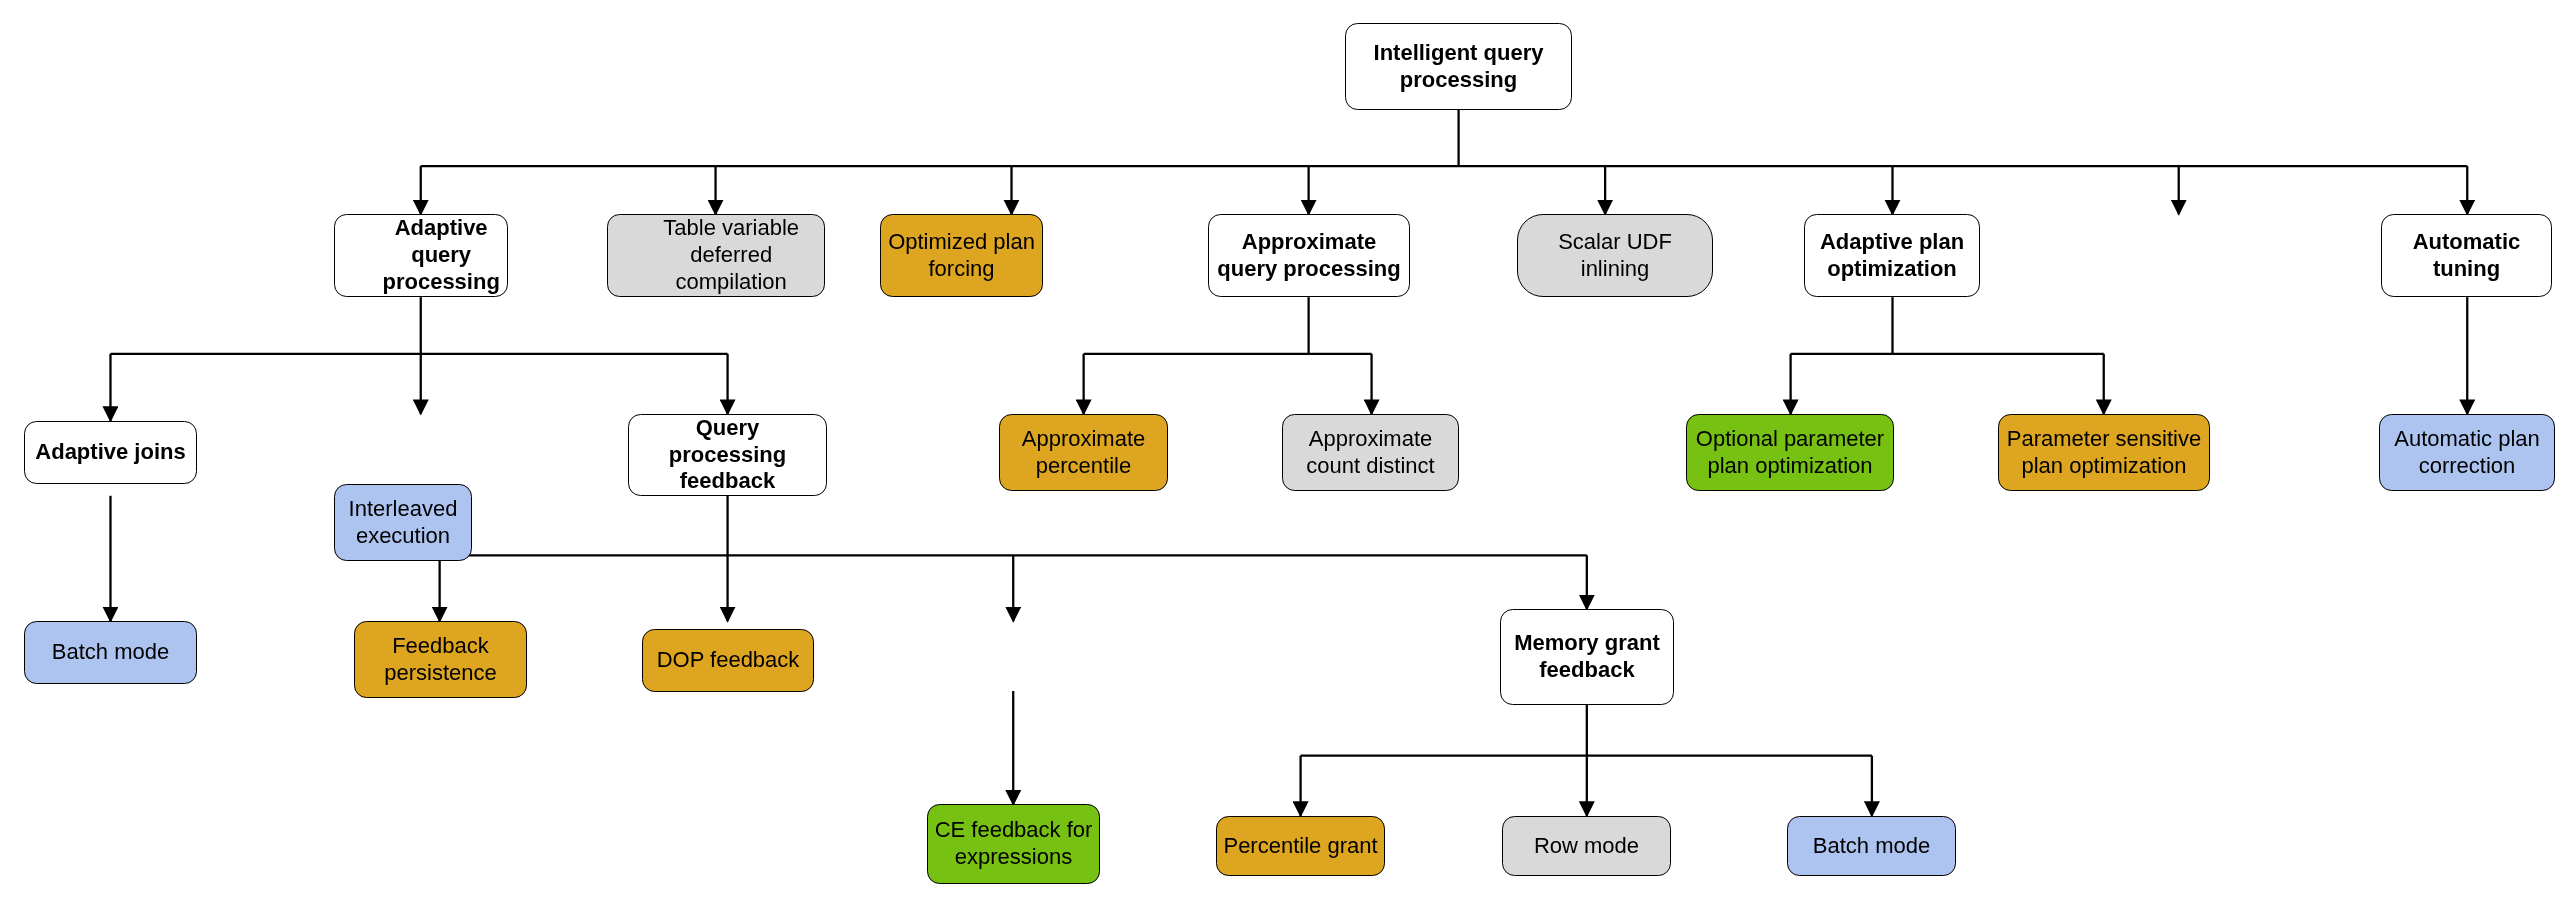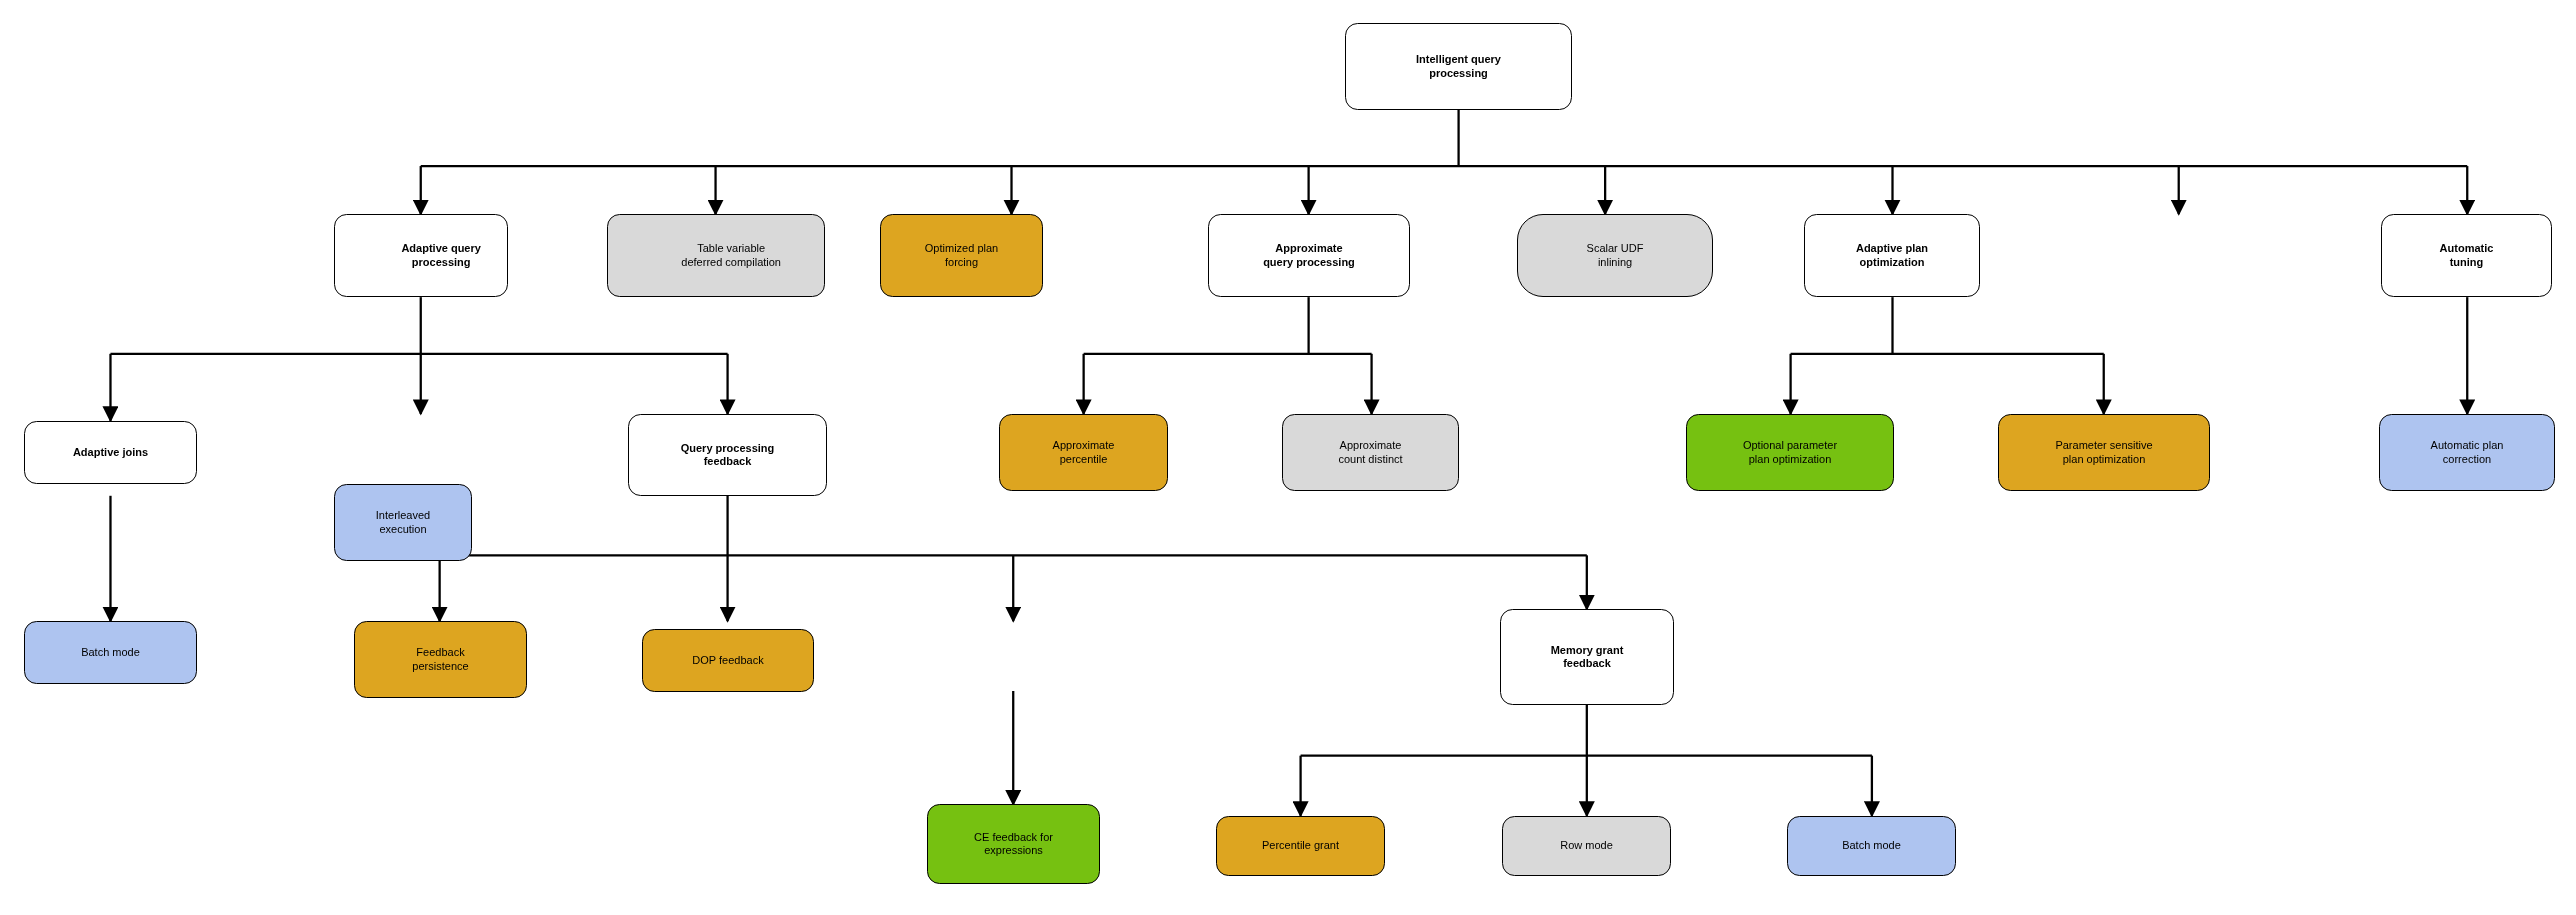--- a/index.html
+++ b/index.html
@@ -31,21 +31,21 @@
     box-sizing: border-box;
     border: 1.7px solid #000000;
     border-radius: 12.6px;
     display: flex;
     align-items: center;
     justify-content: center;
     text-align: center;
     color: #000000;
     line-height: 1.22;
     padding: 2.3px 5.7px;
-    font-size: 11px;
+    font-size: 22px;
     background: #ffffff;
     z-index: 2;
   }
   .node .label {
     display: block;
     white-space: pre-line;
   }
   .fill-white  { background: #ffffff; font-weight: bold; }
   .fill-gray   { background: #d9d9d9; font-weight: normal; }
   .fill-orange { background: #dda520; font-weight: normal; }

